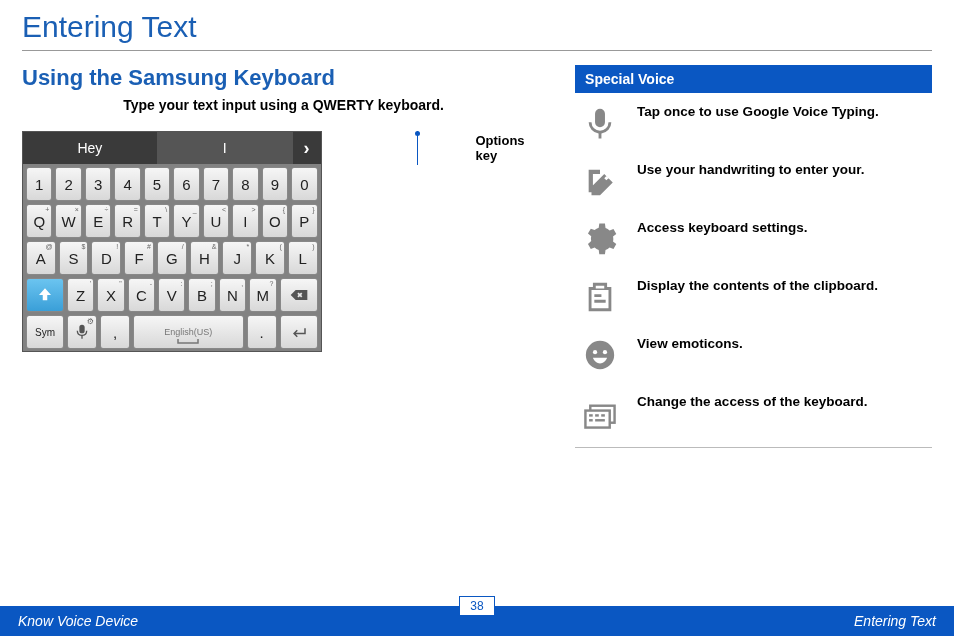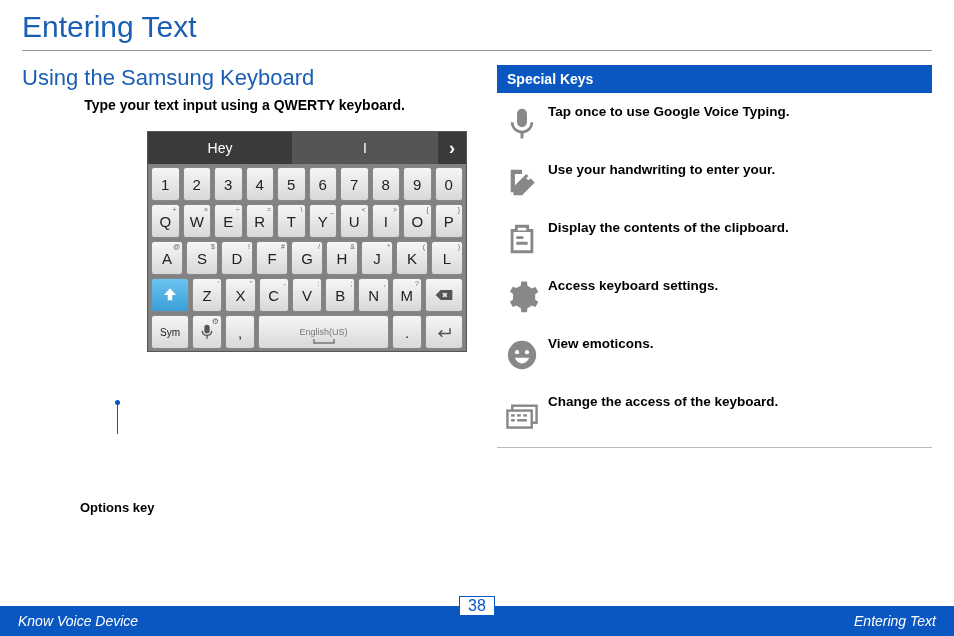--- a/index.html
+++ b/index.html
@@ -24,35 +24,33 @@
   }
   .columns {
     display: flex;
     gap: 30px;
   }
   .col-left { flex: 0 0 445px; }
   .col-right { flex: 1; }
   .section-title {
     color: #1a5fb4;
     font-size: 22px;
-    font-weight: 400;
+    font-weight: 700;
     margin-bottom: 6px;
   }
   .intro {
     font-size: 14px;
     font-weight: 700;
     margin-bottom: 18px;
     text-align: center;
   }
   
   .kb-wrap {
     display: flex;
-    flex-direction: column;
-    align-items: flex-end;
-    gap: 48px;
+    align-items: flex-start;
   }
   .kb {
     width: 320px;
     background: #828282;
     border: 1px solid #555;
     padding-bottom: 2px;
   }
   .sugg {
     display: flex;
     background: #3a3a3a;
@@ -105,35 +103,35 @@
   .key.enter { flex: 0 0 38px; }
   .callout-line {
     width: 1px; height: 34px; background: #0a57c2;
     margin-left: 95px; align-self: flex-start;
     position: relative;
   }
   .callout-line::before{
     content:""; position:absolute; top:0; left:-2px; width:5px; height:5px; background:#0a57c2; border-radius:50%;
   }
   .callout-label {
-    font-size: 13px; font-weight: 700; margin-top: 18px;
+    font-size: 13px; font-weight: 700; margin-top: 2px;
     align-self: flex-start; margin-left: 58px;
   }
   
   .special-header {
     background: #0a57c2;
     color: #fff;
     font-weight: 700;
     font-size: 14px;
     padding: 6px 10px;
   }
   .special-list { }
   .special-item {
     display: flex;
-    gap: 5px;
+    gap: 16px;
     padding: 10px 4px 8px 4px;
     align-items: flex-start;
   }
   .special-list > hr { border: none; border-top: 1px solid #bbb; margin-top: 6px; }
   .sicon {
     flex: 0 0 42px;
     height: 40px;
     display: flex;
     align-items: center;
     justify-content: center;
@@ -160,21 +158,21 @@
     position: absolute;
     left: 50%;
     transform: translateX(-50%);
     top: -10px;
     background: #fff;
     color: #0a57c2;
     width: 36px; height: 20px;
     display: flex; align-items: center; justify-content: center;
     border: 1px solid #0a57c2;
     font-style: normal;
-    font-size: 16px;
+    font-size: 12px;
   }
 </style>
 </head>
 <body>
 
 <div class="page">
   <h1 class="page-title">Entering Text</h1>
 
   <div class="columns">
     <div class="col-left">
@@ -342,21 +340,21 @@
                 </svg>
             </div>
           </div>
         </div>
         <div class="callout-line"></div>
         <div class="callout-label">Options key</div>
       </div>
     </div>
 
     <div class="col-right">
-      <div class="special-header">Special Keys</div>
+      <div class="special-header">Special Voice</div>
       <div class="special-list">
         <div class="special-item">
           <div class="sicon">
             <svg viewBox="0 0 24 24">
                 <path d="M12 15a3.5 3.5 0 0 0 3.5-3.5v-6a3.5 3.5 0 1 0-7 0v6A3.5 3.5 0 0 0 12 15zm6-3.5a6 6 0 0 1-12 0H4a8 8 0 0 0 7 7.9V23h2v-3.6a8 8 0 0 0 7-7.9h-2z"></path>
               </svg>
           </div>
           <div class="sdesc">
             <p>Tap once to use Google Voice Typing.</p>
           </div>
@@ -367,35 +365,35 @@
                 <path d="M4 4h8v3H7v13H4V4zm11 3l6 6-9 9H6v-6l9-9zm3 3l-1.5-1.5L15 10l1.5 1.5L18 10z"></path>
               </svg>
           </div>
           <div class="sdesc">
             <p>Use your handwriting to enter your.</p>
           </div>
         </div>
         <div class="special-item">
           <div class="sicon">
             <svg viewBox="0 0 24 24">
+                <path d="M12 8a4 4 0 1 0 0 8 4 4 0 0 0 0-8zm9.4 4c0-.6-.1-1.1-.2-1.7l2.3-1.8-2-3.5-2.7 1a8 8 0 0 0-2.9-1.7L15.5 1h-4l-.4 3a8 8 0 0 0-2.9 1.7l-2.7-1-2 3.5 2.3 1.8c-.1.6-.2 1.1-.2 1.7s.1 1.1.2 1.7L3.5 15.5l2 3.5 2.7-1a8 8 0 0 0 2.9 1.7l.4 3h4l.4-3a8 8 0 0 0 2.9-1.7l2.7 1 2-3.5-2.3-1.8c.1-.6.2-1.1.2-1.7z"></path>
+              </svg>
+          </div>
+          <div class="sdesc">
+            <p>Access keyboard settings.</p>
+          </div>
+        </div>
+        <div class="special-item">
+          <div class="sicon">
+            <svg viewBox="0 0 24 24">
                 <path d="M7 2h10v3h3v17H4V5h3V2zm2 2v2h6V4H9zM6 7v13h12V7H6zm2 3h5v2H8v-2zm0 4h8v2H8v-2z"></path>
               </svg>
           </div>
           <div class="sdesc">
             <p>Display the contents of the clipboard.</p>
-          </div>
-        </div>
-        <div class="special-item">
-          <div class="sicon">
-            <svg viewBox="0 0 24 24">
-                <path d="M12 8a4 4 0 1 0 0 8 4 4 0 0 0 0-8zm9.4 4c0-.6-.1-1.1-.2-1.7l2.3-1.8-2-3.5-2.7 1a8 8 0 0 0-2.9-1.7L15.5 1h-4l-.4 3a8 8 0 0 0-2.9 1.7l-2.7-1-2 3.5 2.3 1.8c-.1.6-.2 1.1-.2 1.7s.1 1.1.2 1.7L3.5 15.5l2 3.5 2.7-1a8 8 0 0 0 2.9 1.7l.4 3h4l.4-3a8 8 0 0 0 2.9-1.7l2.7 1 2-3.5-2.3-1.8c.1-.6.2-1.1.2-1.7z"></path>
-              </svg>
-          </div>
-          <div class="sdesc">
-            <p>Access keyboard settings.</p>
           </div>
         </div>
         <div class="special-item">
           <div class="sicon">
             <svg viewBox="0 0 24 24">
                 <circle cx="12" cy="12" r="10"></circle>
                 <circle cx="8.5" cy="10" r="1.5" fill="#fff"></circle>
                 <circle cx="15.5" cy="10" r="1.5" fill="#fff"></circle>
                 <path fill="#fff" d="M7 14h10c-.8 2.4-2.9 4-5 4s-4.2-1.6-5-4z"></path>
               </svg>

